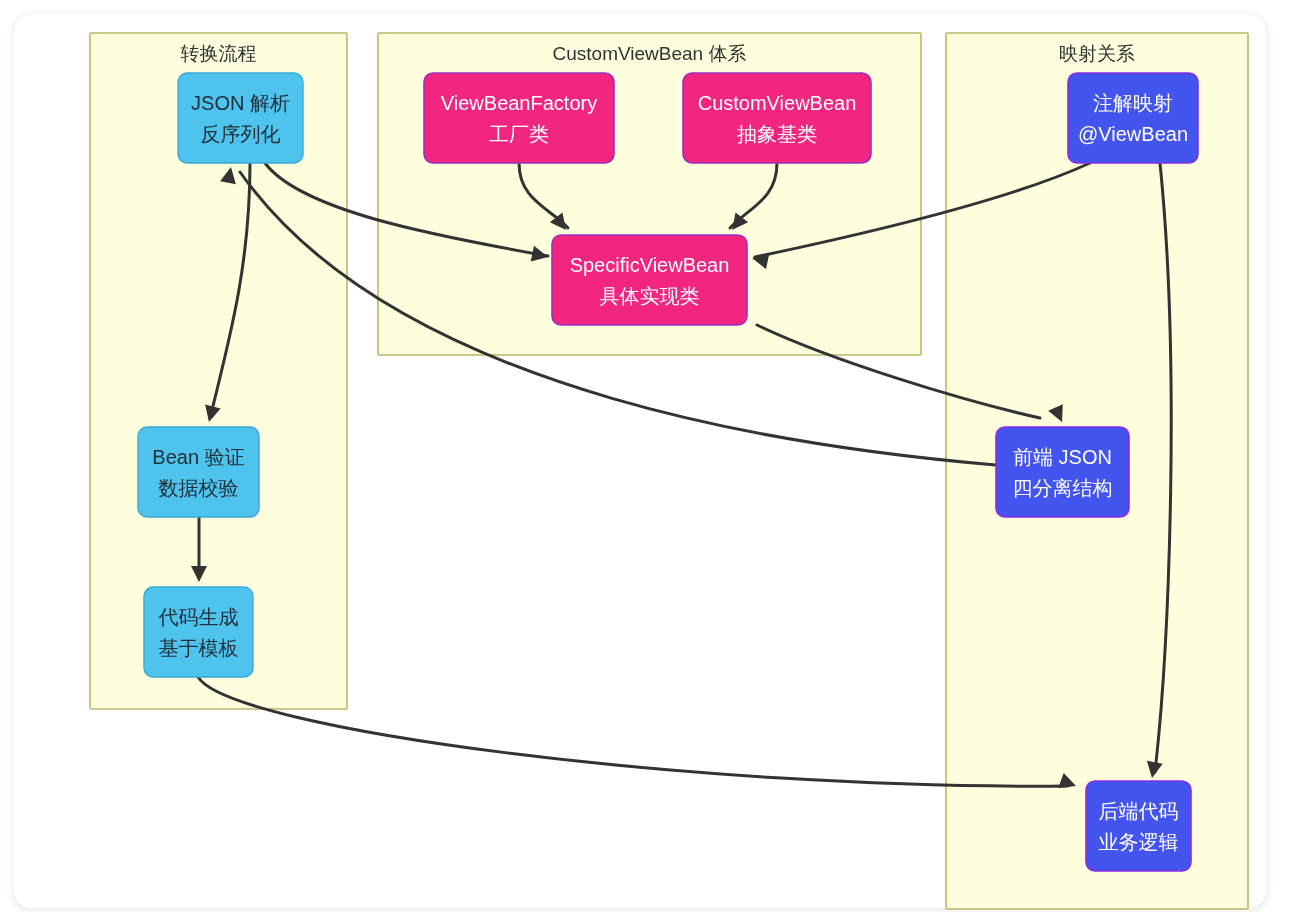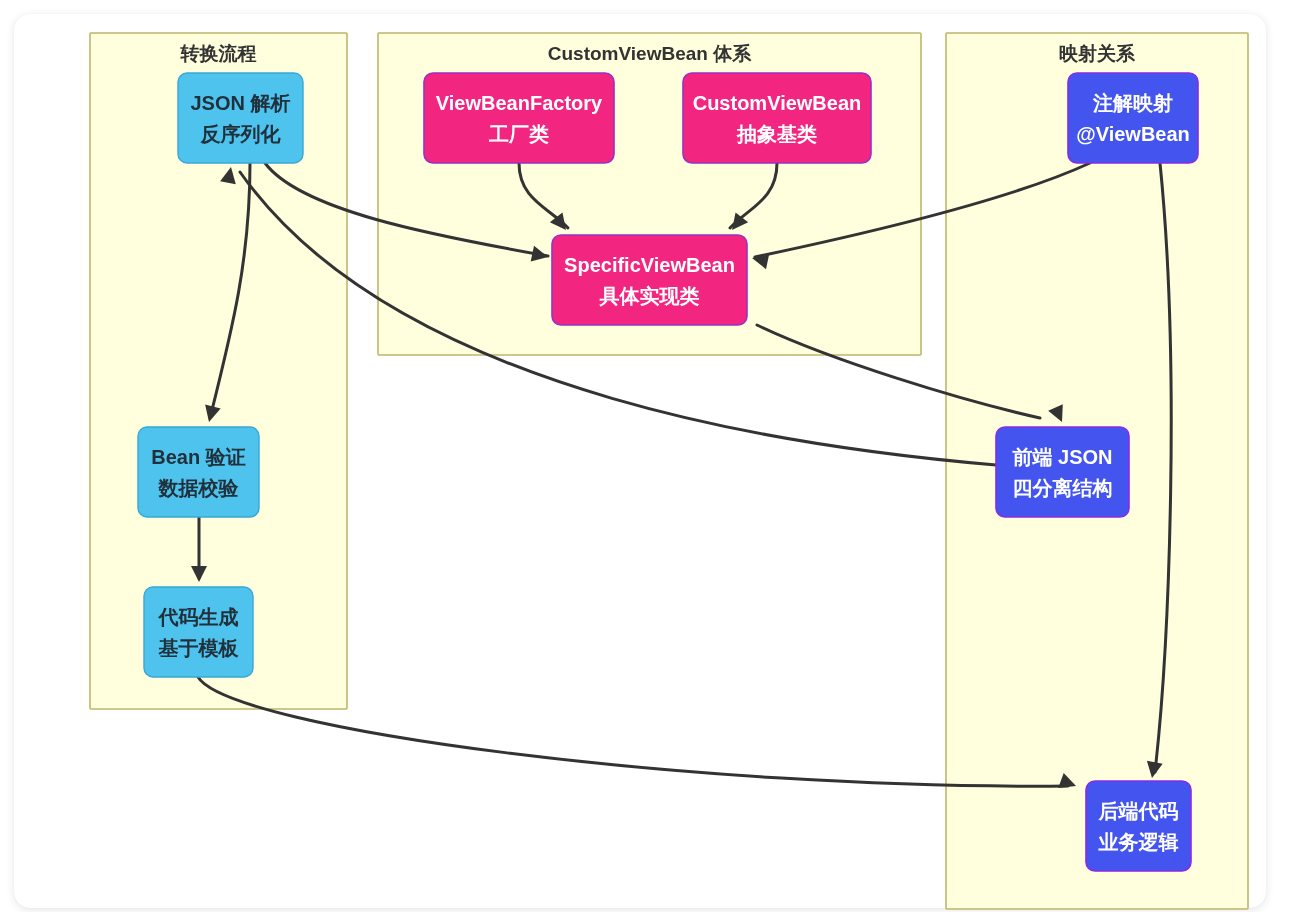--- a/index.html
+++ b/index.html
@@ -7,21 +7,20 @@
     padding: 0;
     background: #ffffff;
     font-family: "Liberation Sans", "DejaVu Sans", sans-serif;
   }
   #canvas {
     position: relative;
     width: 1290px;
     height: 912px;
     background: #ffffff;
     overflow: hidden;
-    font-weight: bold;
   }
   .page-card {
     position: absolute;
     left: 14px;
     top: 14px;
     width: 1252px;
     height: 894px;
     background: #ffffff;
     border-radius: 16px;
     box-shadow: 0 2px 10px rgba(0,0,0,0.10), 0 0 1px rgba(0,0,0,0.08);

